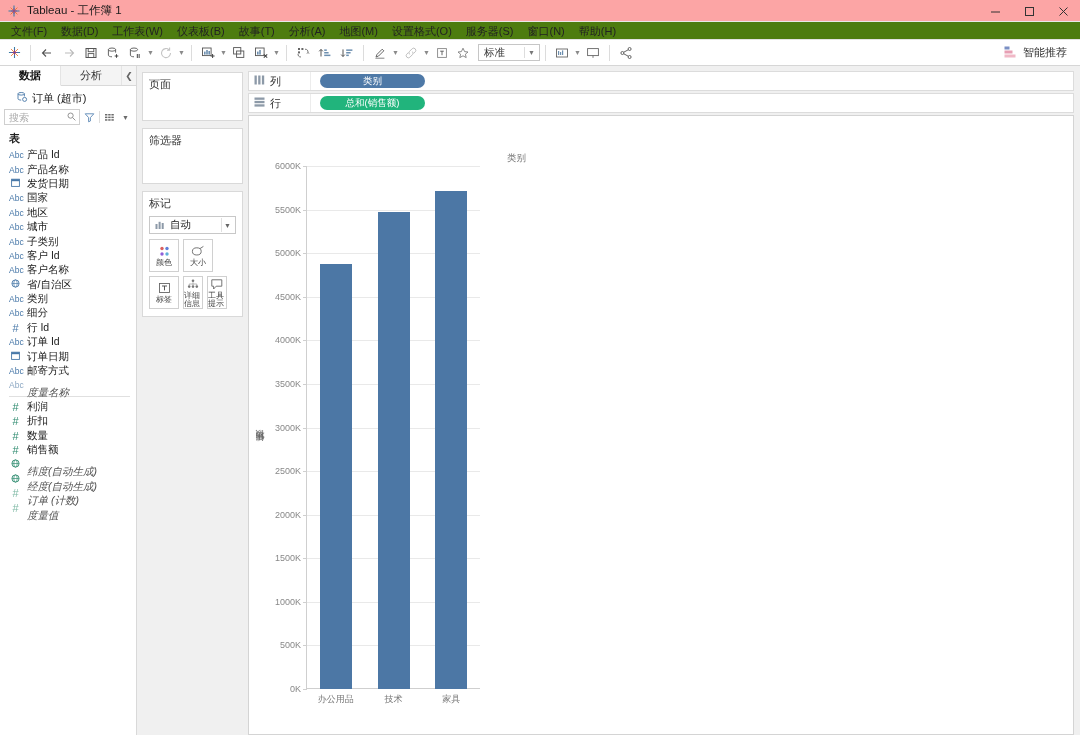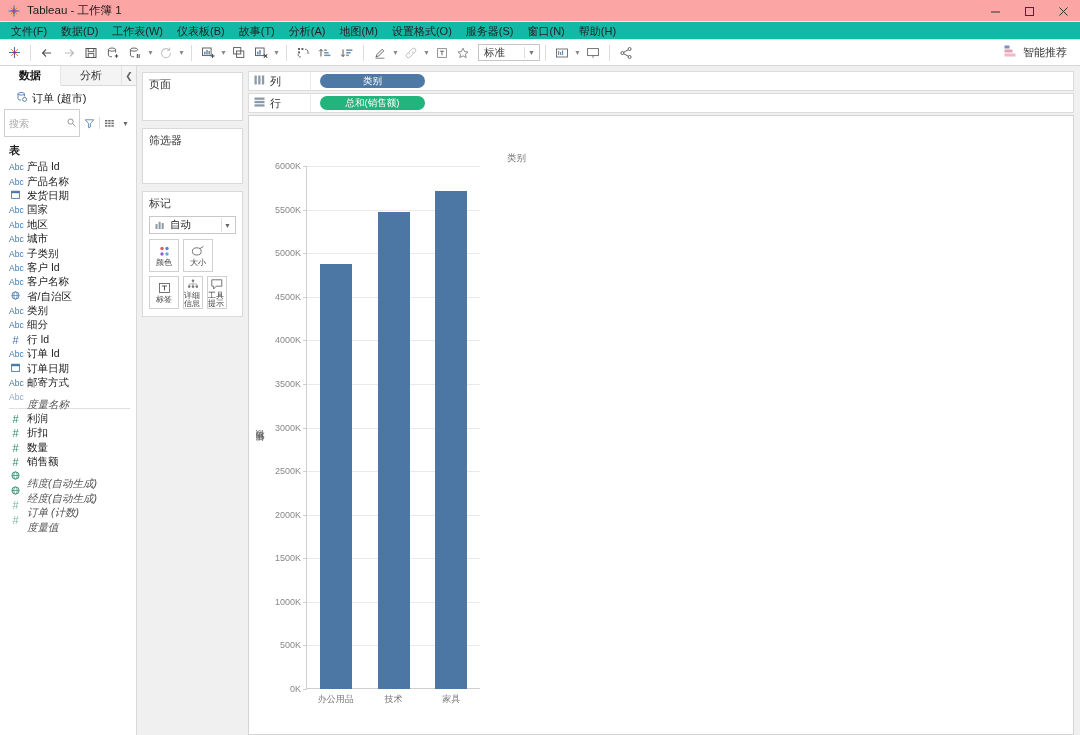--- a/index.html
+++ b/index.html
@@ -15,58 +15,58 @@
   .titlebar { height:22px; background:#fca5a5; display:flex; align-items:center;
               border-bottom:1px solid #e8e8e8; position:relative; }
   .tb-icon { width:14px; height:14px; margin:0 6px 0 7px; position:relative; }
   .tb-icon svg { display:block; }
   .tb-title { font-size:11.5px; color:#1a1a1a; }
   .winbtns { position:absolute; right:0; top:0; height:22px; display:flex; }
   .winbtn { width:34px; height:22px; display:flex; align-items:center; justify-content:center;
             color:#444; font-size:11px; }
 
   
-  .menubar { height:18px; background:#14b8a6; display:flex; align-items:center;
+  .menubar { height:18px; background:#4d7c0f; display:flex; align-items:center;
              padding-left:4px; border-bottom:1px solid #e2e2e2; }
   .menu-item { padding:1px 7px; font-size:11px; color:#222; line-height:16px; white-space:nowrap; }
 
   
   .toolbar { height:26px; background:#fff; display:flex; align-items:center;
              border-bottom:1px solid #d6d6d6; position:relative; padding-left:3px; }
   .tbtn { width:22px; height:22px; display:flex; align-items:center; justify-content:center;
           color:#4a4a4a; flex:none; }
   .tcaret { width:9px; height:22px; display:flex; align-items:center; justify-content:center;
             color:#8a8a8a; font-size:7px; flex:none; }
   .tsep { width:1px; height:16px; background:#dcdcdc; margin:0 5px; flex:none; }
   .tselect { width:62px; height:17px; border:1px solid #c6c6c6; background:#fff;
              display:flex; align-items:center; font-size:10.5px; color:#333; padding-left:5px;
              position:relative; margin-left:3px; }
   .tselect .ca { position:absolute; right:4px; color:#777; font-size:7px; }
   .tselect .sepv { position:absolute; right:14px; top:2px; bottom:2px; width:1px; background:#ddd;}
-  .showme { position:absolute; right:8px; display:flex; align-items:flex-start; gap:5px;
+  .showme { position:absolute; right:8px; display:flex; align-items:flex-end; gap:5px;
             font-size:11px; color:#333; padding:2px 5px; }
 
   
   .main { display:flex; height:669px; background:#f0f0f0; }
 
   
   .leftpane { width:137px; background:#fff; display:flex; flex-direction:column;
               border-right:1px solid #d9d9d9; flex:none; }
   .pane-tabs { display:flex; height:20px; border-bottom:1px solid #d9d9d9; position:relative;
                background:#f4f4f4; }
   .pane-tab { flex:1; display:flex; align-items:center; justify-content:center;
               font-size:11px; color:#333; border-right:1px solid #e4e4e4; }
   .pane-tab.active { background:#fff; color:#111; font-weight:bold; border-bottom:1px solid #fff;
                      margin-bottom:-1px; }
   .pane-collapse { width:14px; display:flex; align-items:center; justify-content:center;
                    color:#666; font-size:9px; }
   .ds-row { height:18px; display:flex; align-items:center; padding:0 16px; gap:4px; margin-top:3px; }
   .ds-name { font-size:11px; color:#222; }
   .search-row { display:flex; align-items:center; padding:2px 4px 3px 4px; gap:3px; }
-  .search-box { flex:1; height:28px; border:1px solid #cfcfcf; background:#fff; display:flex;
+  .search-box { flex:1; height:16px; border:1px solid #cfcfcf; background:#fff; display:flex;
                 align-items:center; position:relative; }
   .search-box input { border:0; outline:0; width:100%; height:14px; font-size:10px;
                       padding-left:4px; padding-right:14px; color:#333;
                       font-family:"Liberation Sans",sans-serif; background:transparent; }
   .search-box input::placeholder { color:#aaa; }
   .sicon { position:absolute; right:3px; color:#888; }
   .fbtn { width:13px; height:16px; display:flex; align-items:center; justify-content:center; color:#6b6b6b; }
   .fsep { width:1px; height:12px; background:#ddd; }
   .field-list { flex:1; overflow:hidden; padding-top:2px; }
   .grp-head { font-size:11px; font-weight:bold; color:#222; padding:1px 0 2px 9px; }

